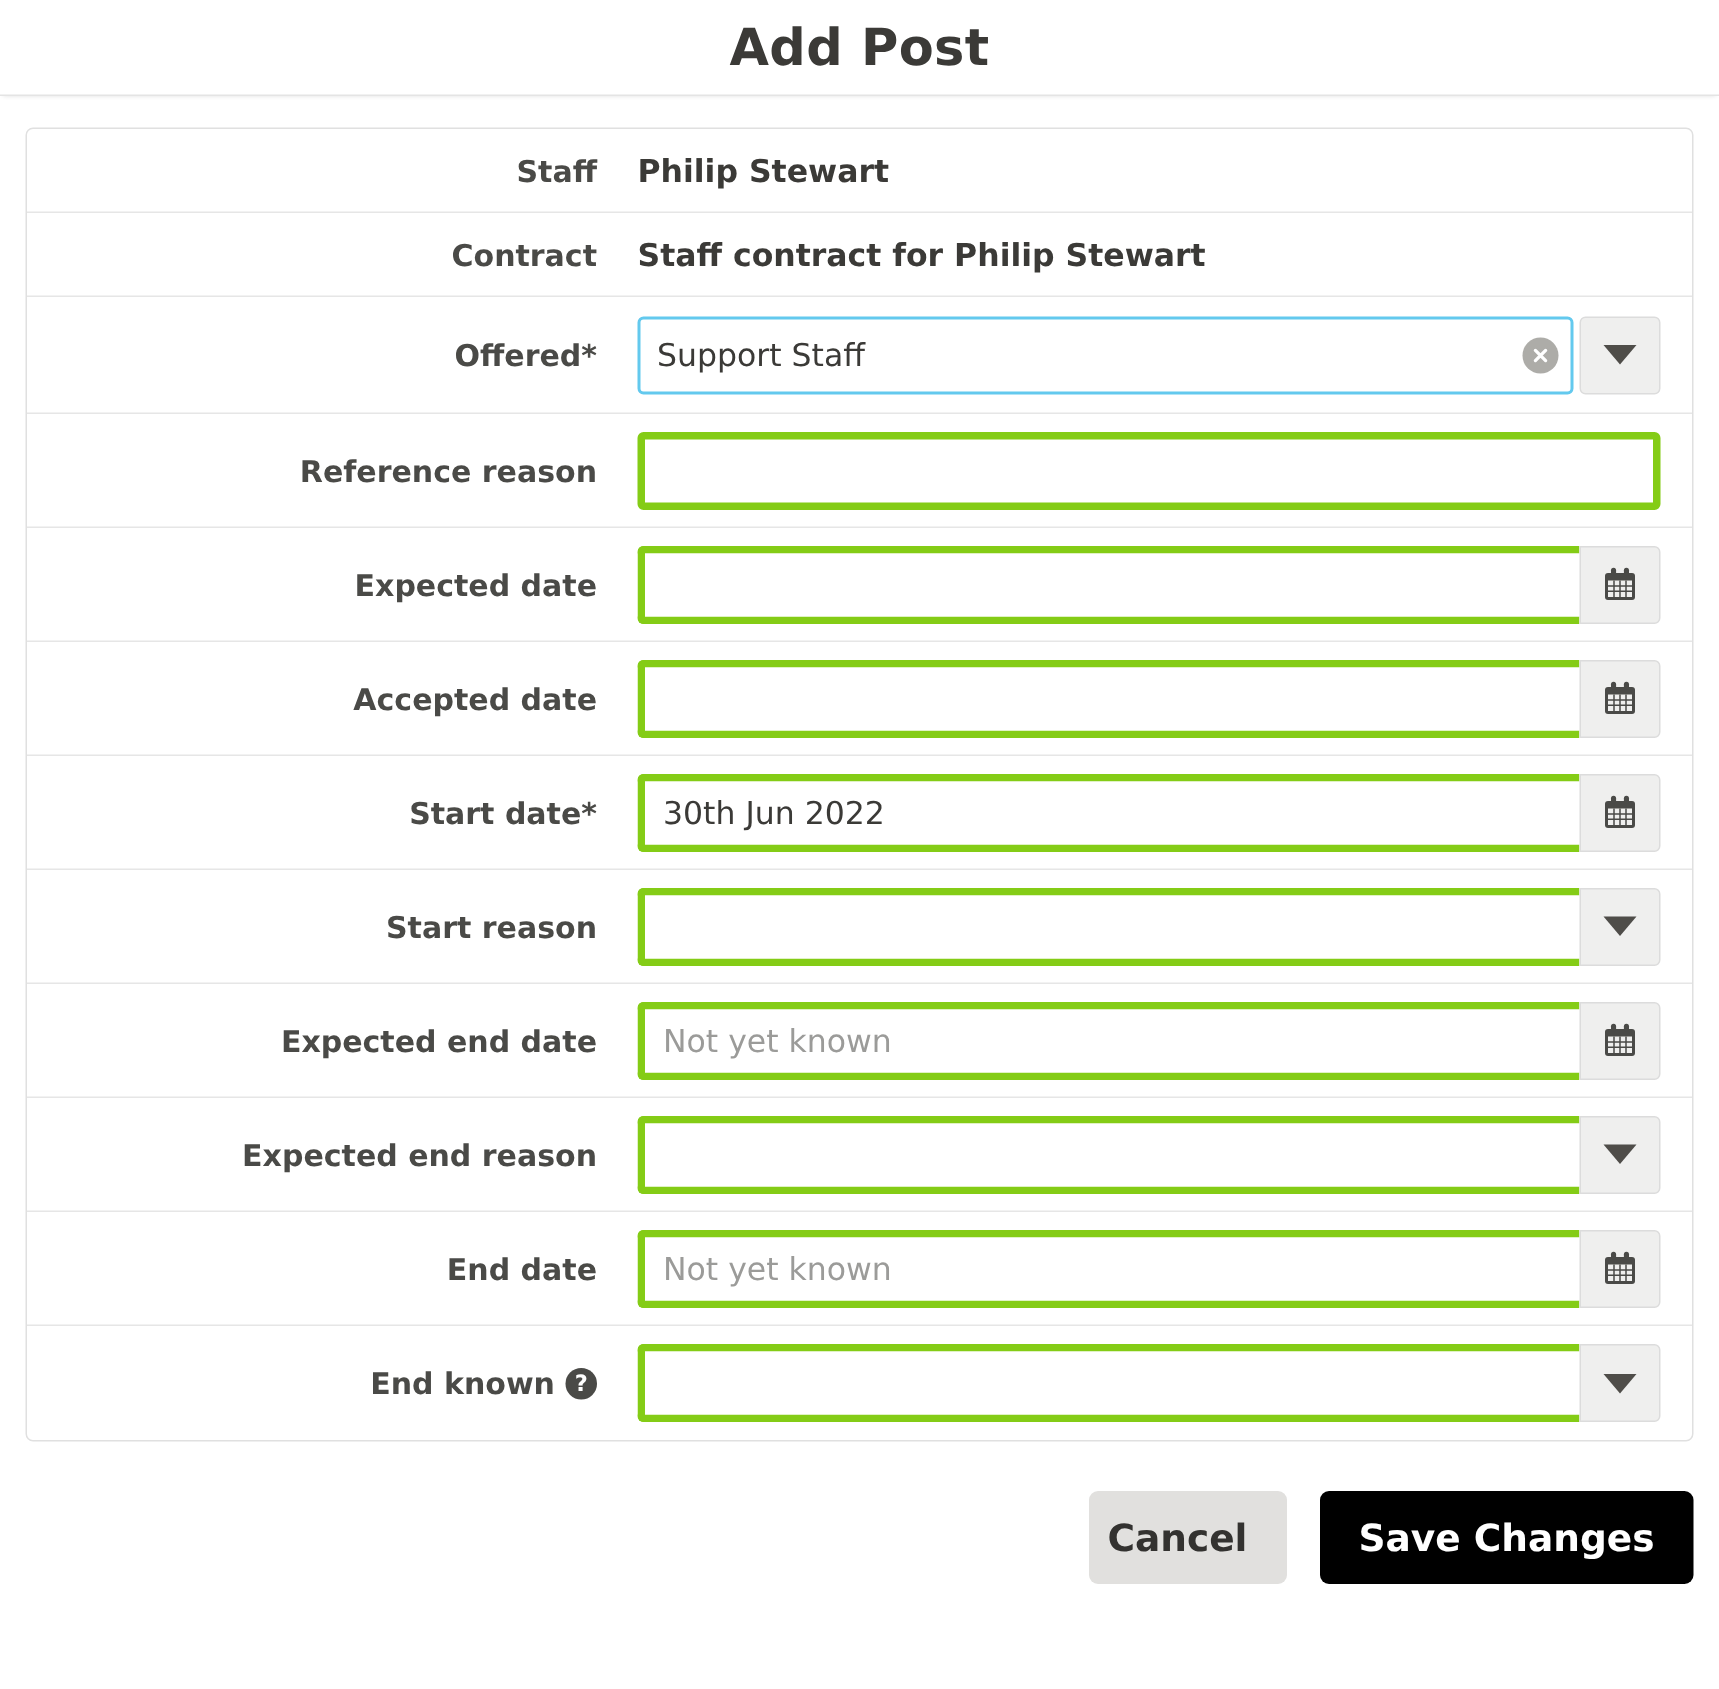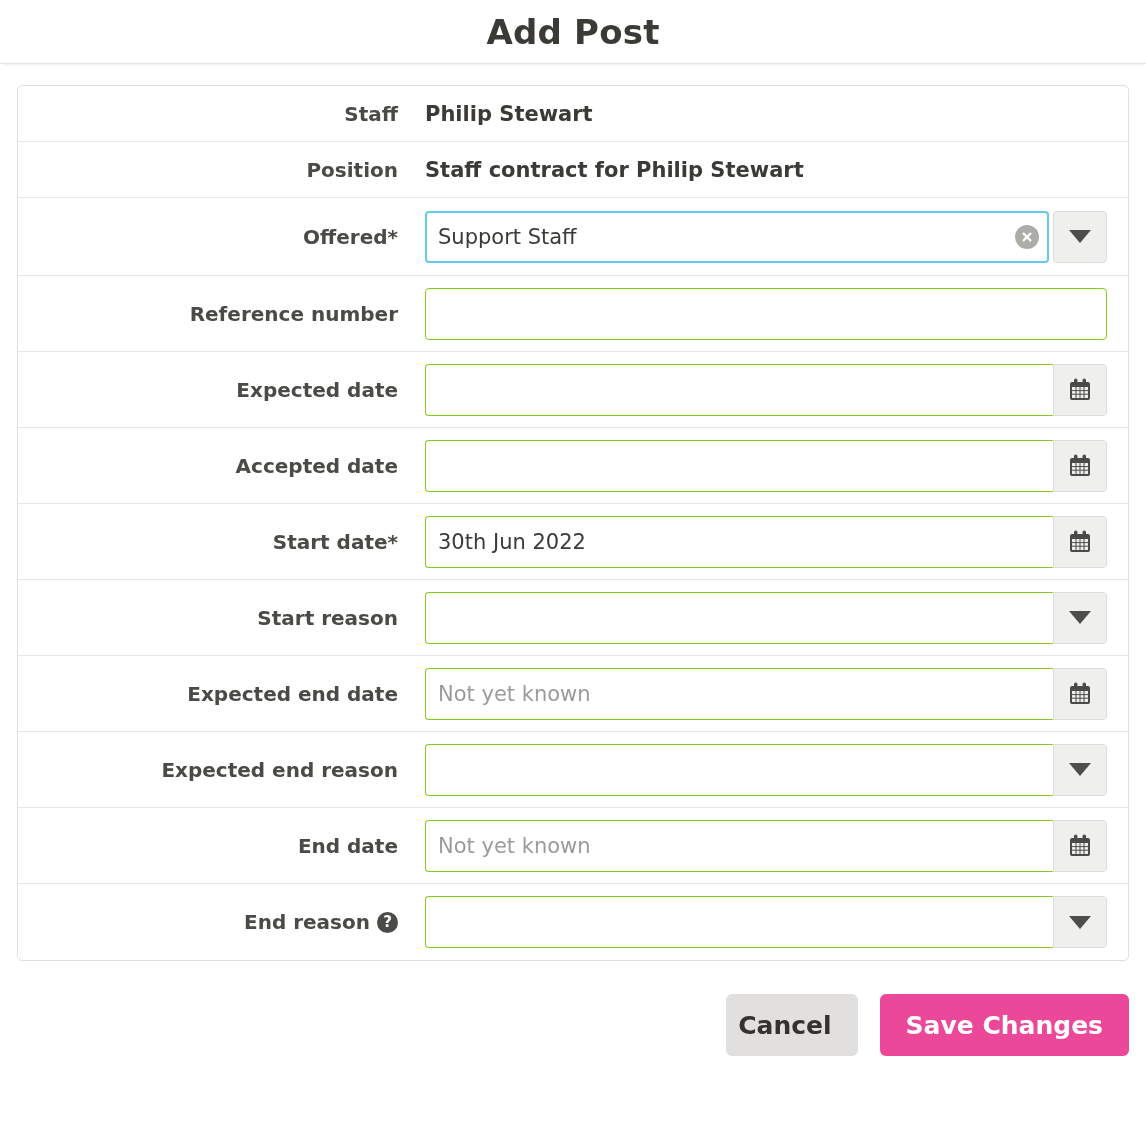--- a/index.html
+++ b/index.html
@@ -91,21 +91,21 @@
   
   .input-group {
     display: flex;
     align-items: flex-start;
     width: 100%;
   }
   .txt {
     flex: 1 1 auto;
     height: 52px;
     box-sizing: border-box;
-    border: 1px solid #84cc16;
+    border: 5px solid #84cc16;
     border-radius: 4px;
     background: #fff;
     font-family: "DejaVu Sans", "Liberation Sans", sans-serif;
     font-size: 21px;
     color: #3b3a37;
     padding: 0 12px;
     outline: none;
     min-width: 0;
   }
   .txt::placeholder { color: #9b9b99; }
@@ -207,41 +207,41 @@
     height: 62px;
     padding: 0 26px;
     box-sizing: border-box;
   }
   .btn-cancel {
     background: #e1e0de;
     color: #333230;
     padding-left: 12px;
   }
   .btn-save {
-    background: #ec4899;
+    background: #000000;
     color: #ffffff;
   }
 </style>
 </head>
 <body>
 
 <div class="modal-header">
   <div class="modal-title">Add Post</div>
 </div>
 
 <div class="modal-body">
   <div class="form-table">
 
     <div class="row static-row">
       <div class="cell-label">Staff</div>
       <div class="cell-value">Philip Stewart</div>
     </div>
 
     <div class="row static-row">
-      <div class="cell-label">Position</div>
+      <div class="cell-label">Contract</div>
       <div class="cell-value">Staff contract for Philip Stewart</div>
     </div>
 
     <div class="row field-row first-field">
       <div class="cell-label">
         <span>Offered*</span>
       </div>
       <div class="cell-control">
         <div class="input-group">
           <div class="clearable-wrap">
@@ -254,21 +254,21 @@
           </div>
           <div class="addon split">
             <span class="caret"></span>
           </div>
         </div>
       </div>
     </div>
 
     <div class="row field-row">
       <div class="cell-label">
-        <span>Reference number</span>
+        <span>Reference reason</span>
       </div>
       <div class="cell-control">
         <div class="input-group">
           <input class="txt" type="text" value="" style="">
         </div>
       </div>
     </div>
 
     <div class="row field-row">
       <div class="cell-label">
@@ -423,21 +423,21 @@
                 <line x1="17" y1="10" x2="17" y2="21"></line>
               </g>
             </svg>
           </div>
         </div>
       </div>
     </div>
 
     <div class="row field-row last">
       <div class="cell-label">
-        <span>End reason</span>
+        <span>End known</span>
         <span class="help-icon">?</span>
       </div>
       <div class="cell-control">
         <div class="input-group">
           <input class="txt with-addon" type="text" value="" style="">
           <div class="addon">
             <span class="caret"></span>
           </div>
         </div>
       </div>

